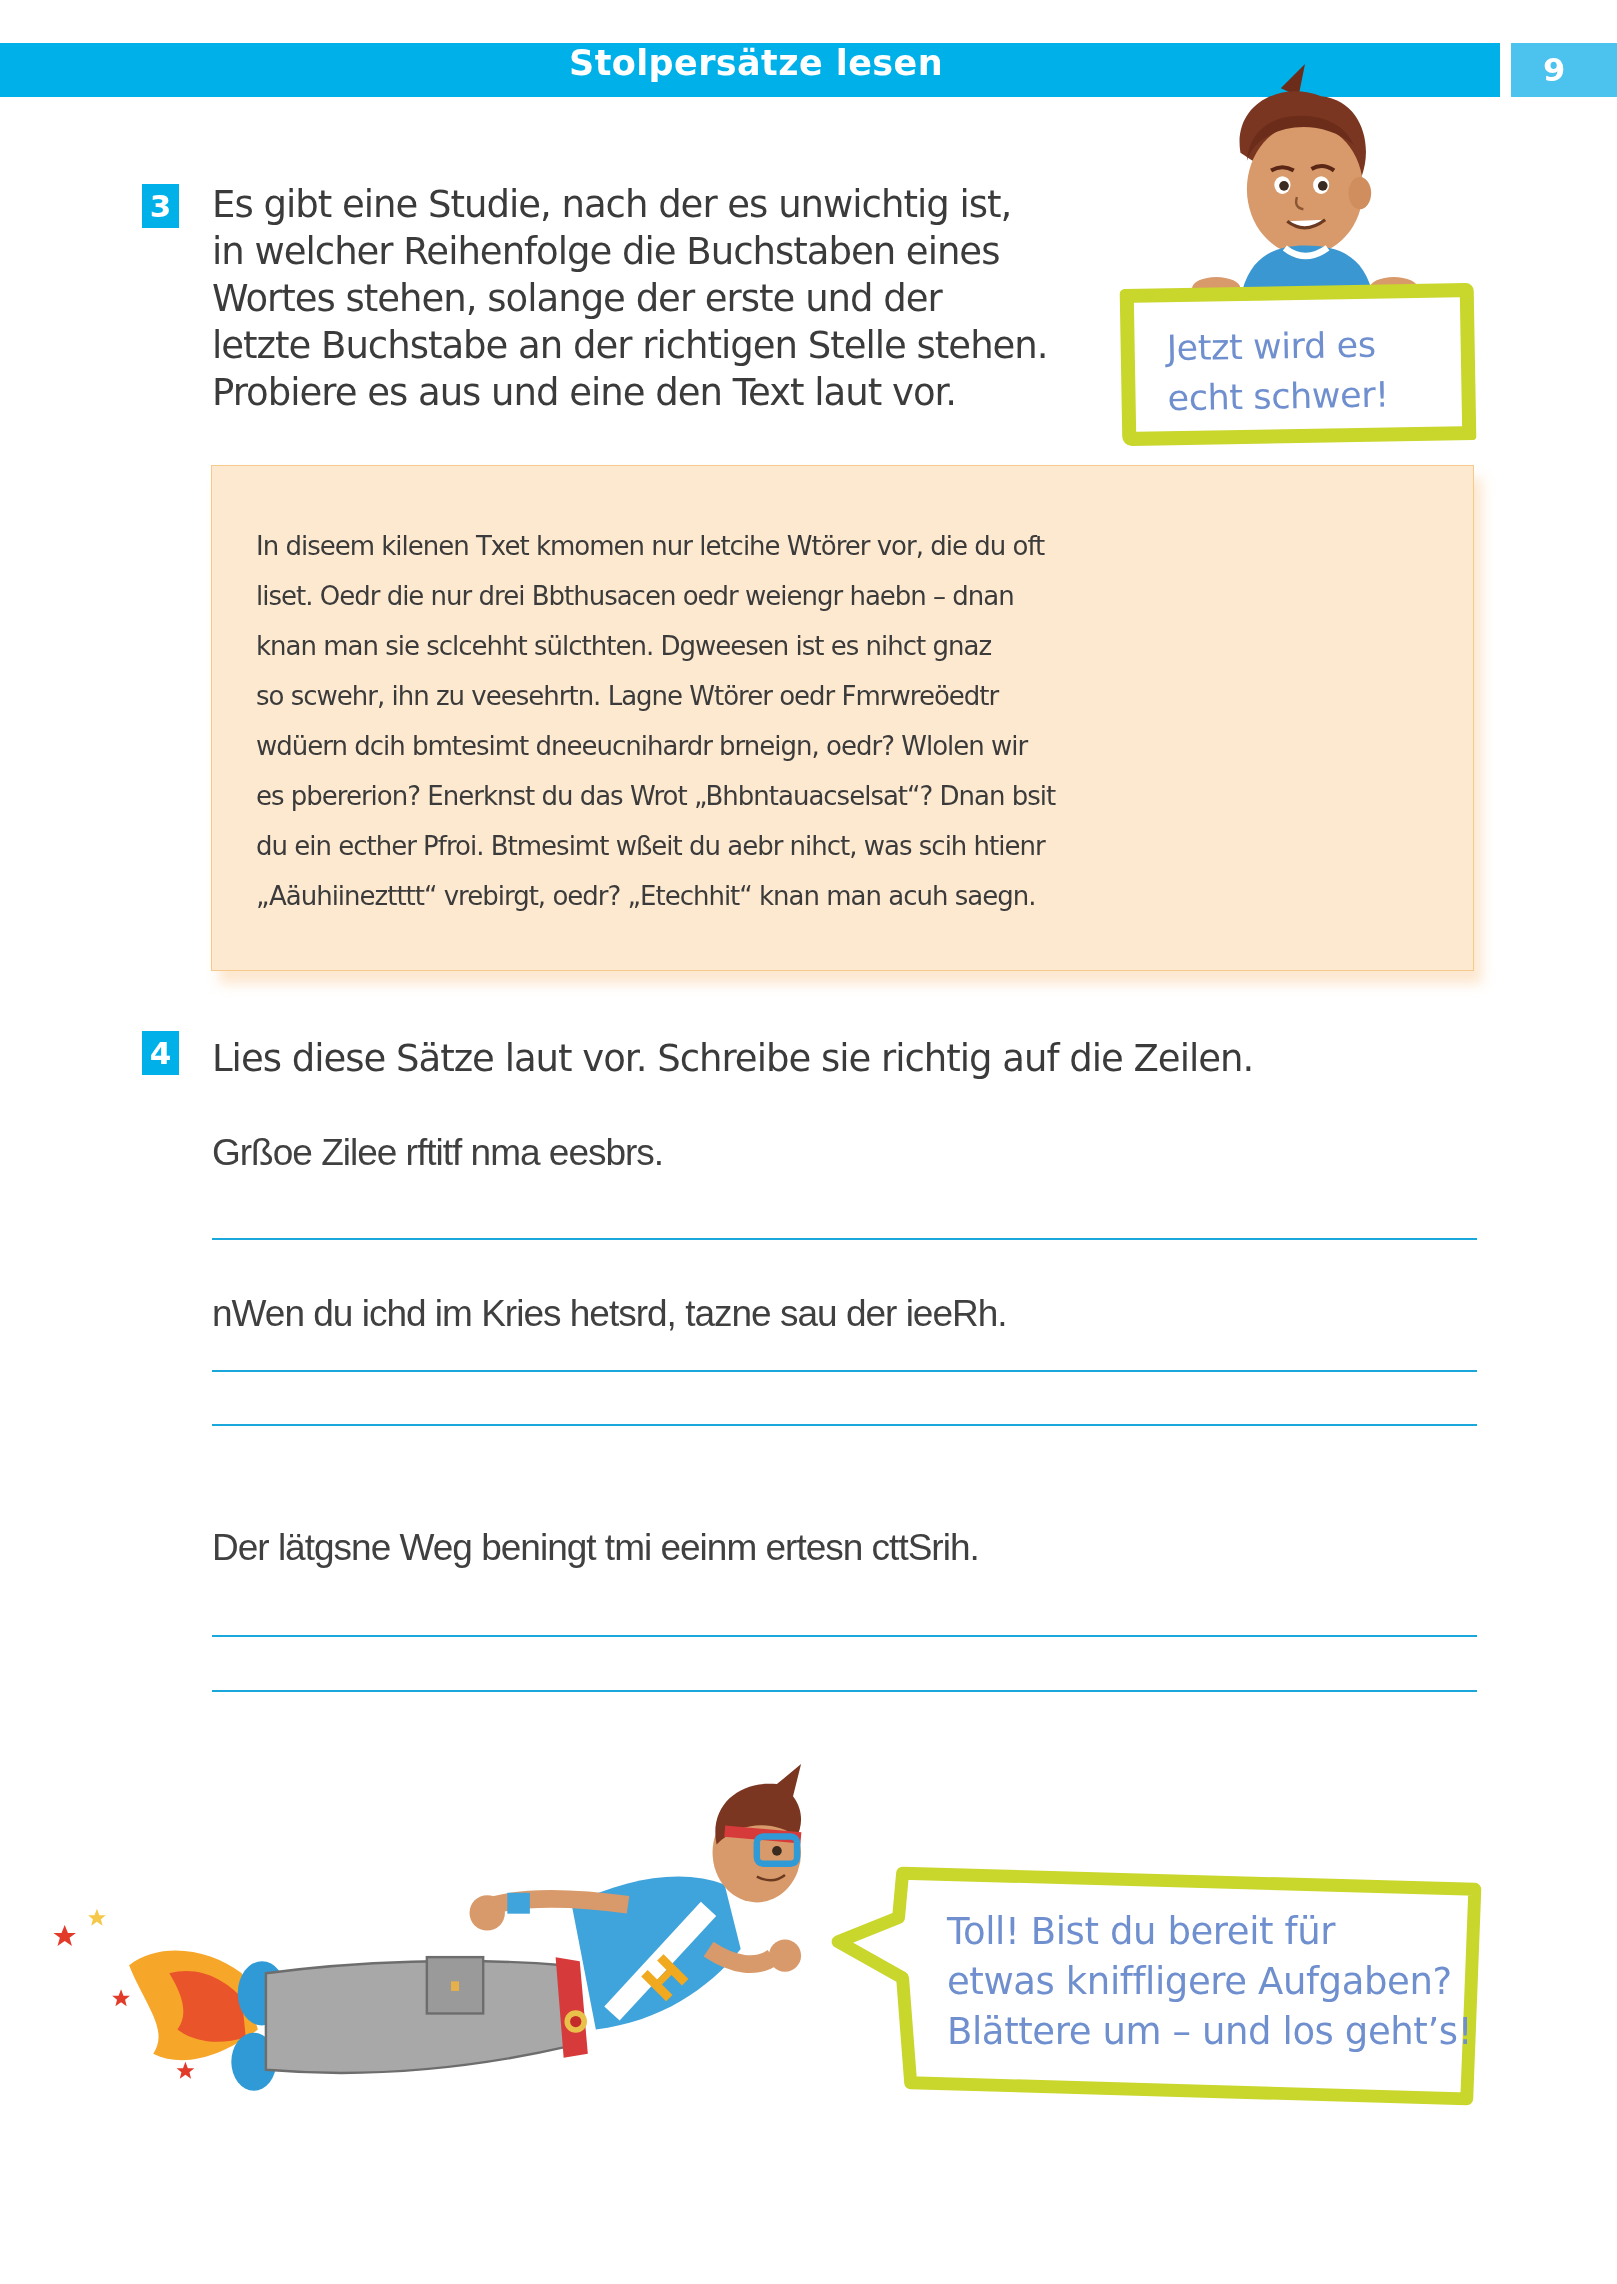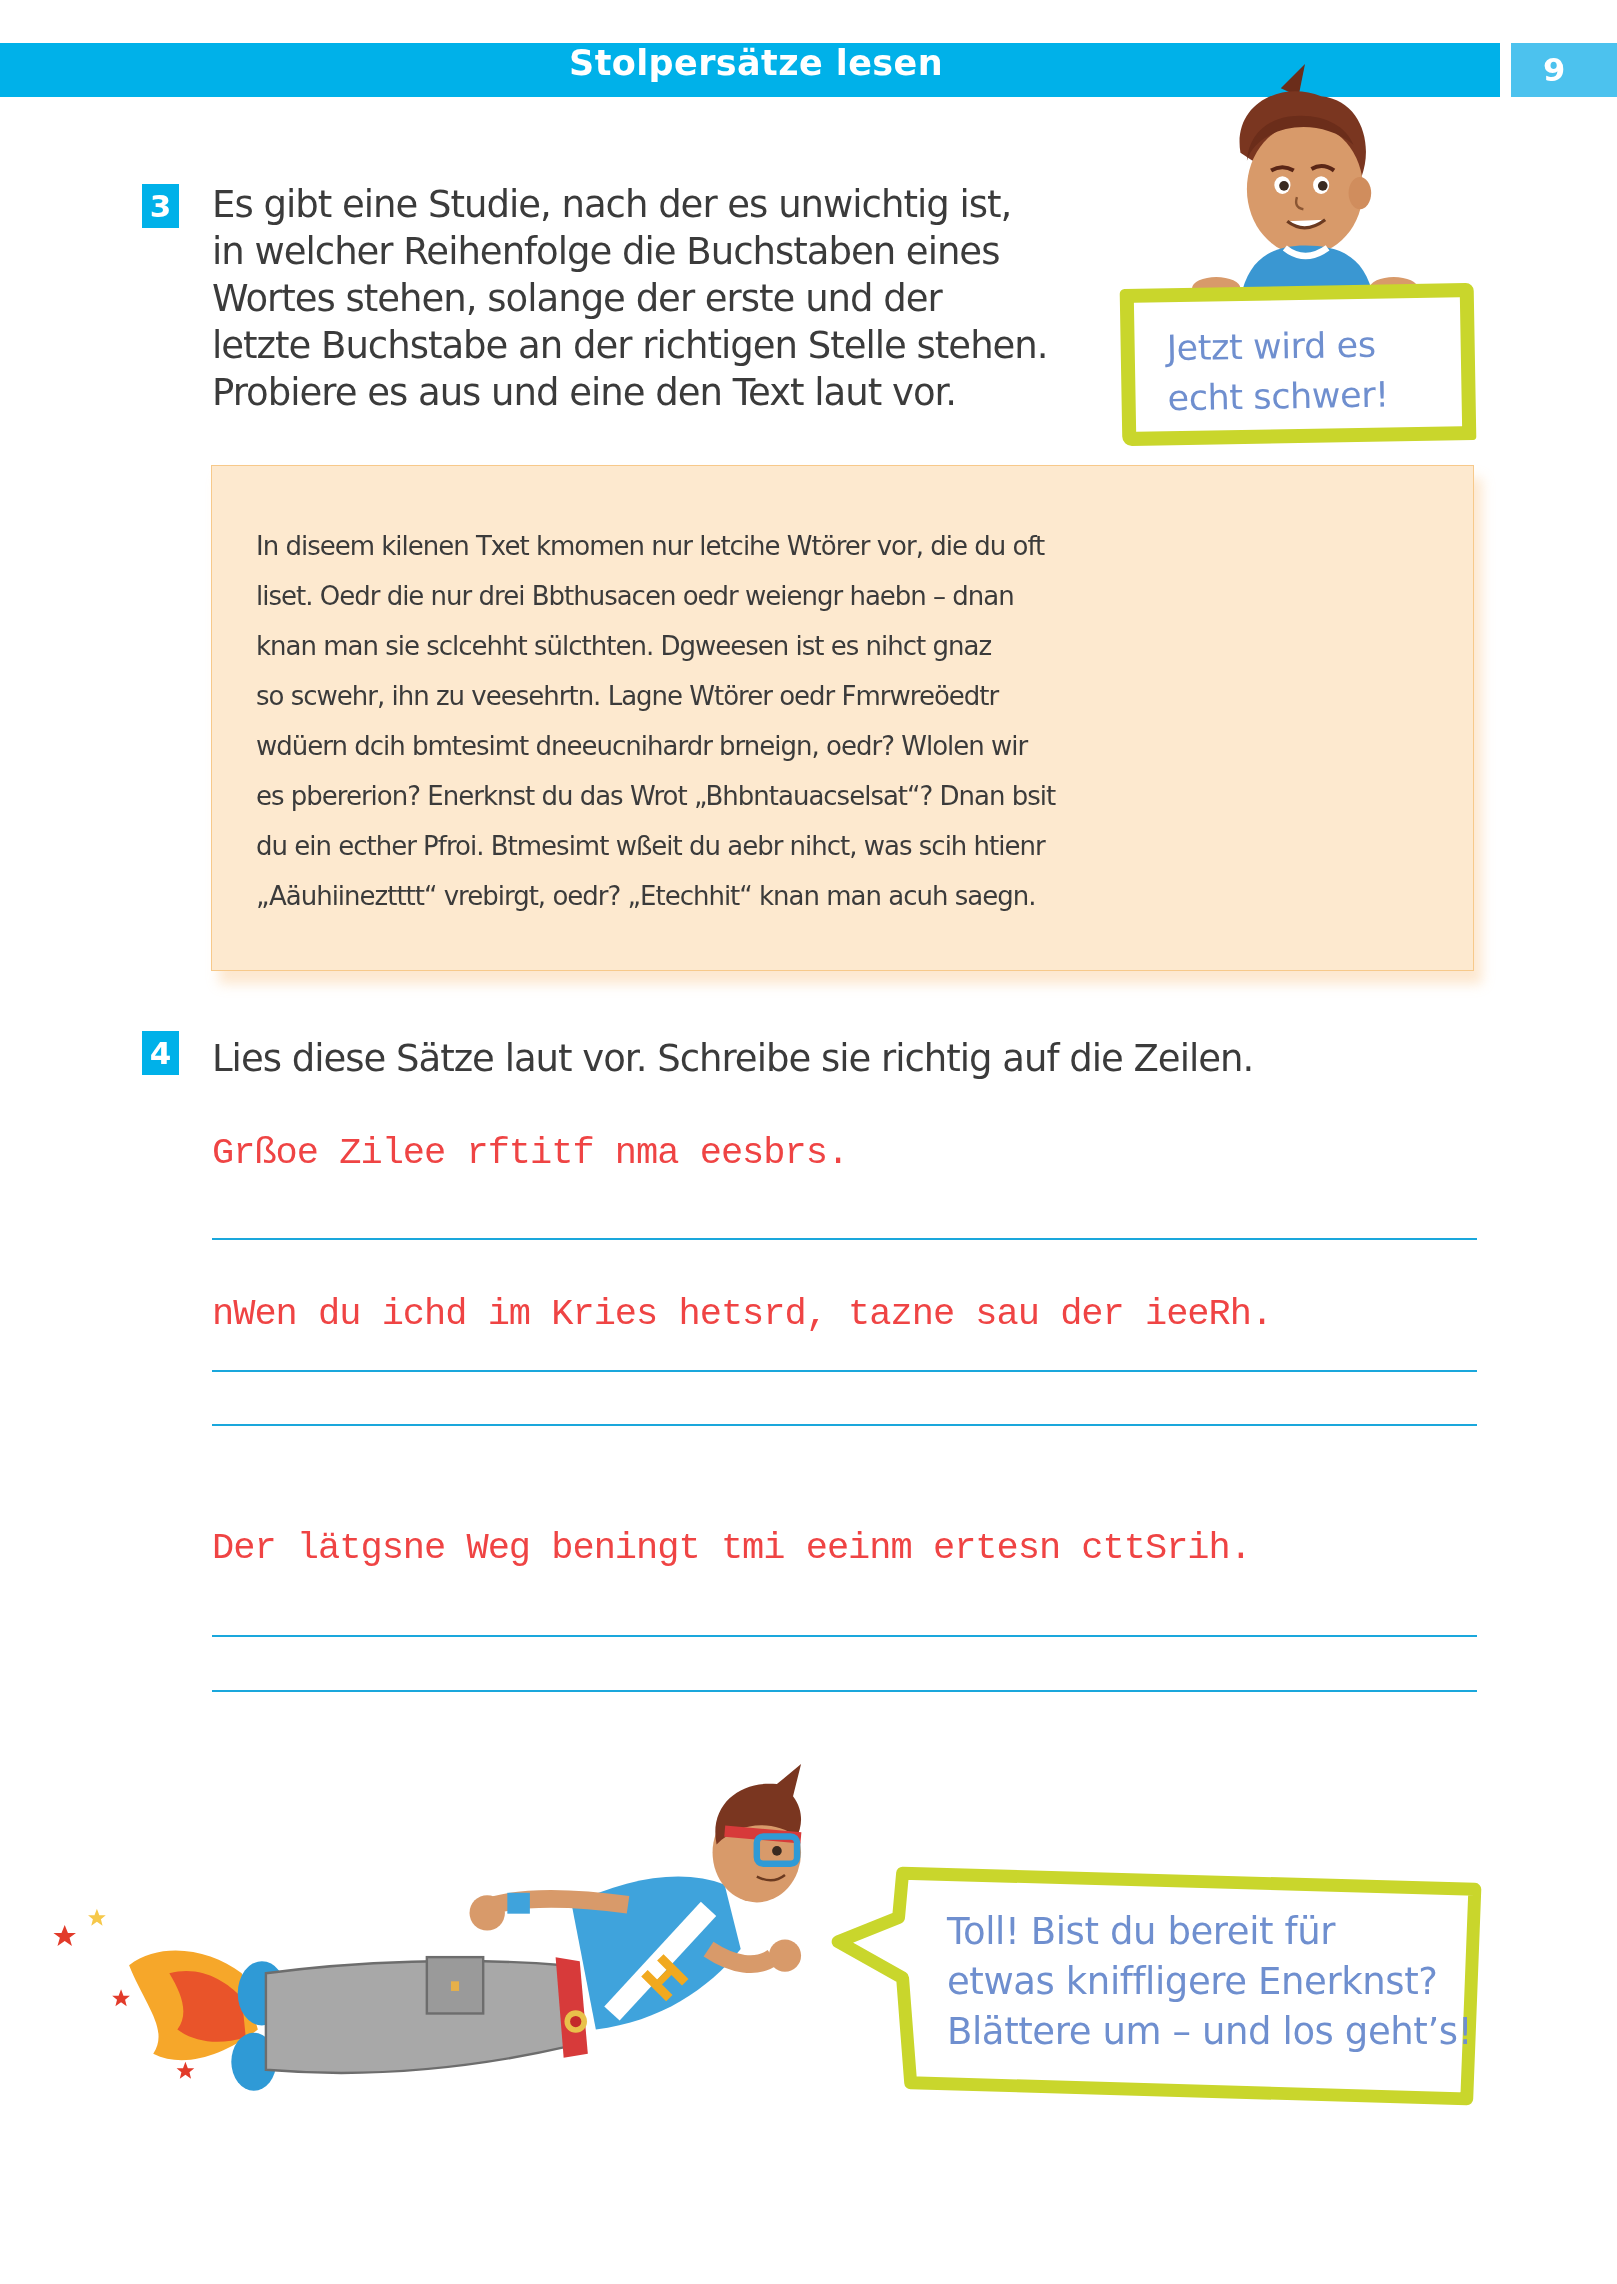--- a/index.html
+++ b/index.html
@@ -54,22 +54,22 @@
     background: #fde9cf; border: 1.6px solid #f7c98a;
     box-shadow: 8px 13px 11.3px rgba(250, 190, 120, 0.35);
   }
   .scramble-text {
     position: absolute; left: 44px; top: 55px; font-family: "DejaVu Sans", sans-serif;
     font-size: 26px; line-height: 50px; color: #3b3b3b; letter-spacing: -1px; white-space: nowrap;
   }
 
   
   .sentence {
-    position: absolute; left: 212px; font-family: Liberation Mono, monospace;
-    font-size: 37px; color: #ef4444; letter-spacing: -1px; white-space: nowrap;
+    position: absolute; left: 212px; font-family: Liberation Sans, sans-serif;
+    font-size: 37px; color: #404040; letter-spacing: -1px; white-space: nowrap;
   }
   .write-line {
     position: absolute; left: 212px; width: 1265px; height: 2.4px; background: #1aa7dc;
   }
 
   
   .flying-boy { position: absolute; left: 48px; top: 1764px; width: 806px; height: 338px; }
 
   
   .speech-bubble-bottom { position: absolute; left: 822px; top: 1849px; width: 677px; height: 266px; }
@@ -202,17 +202,17 @@
   <circle cx="905" cy="108" r="6" fill="#3a2a20"></circle>
   <path d="M880 140 Q900 150 915 138" stroke="#6b3a20" stroke-width="3" fill="none"></path>
 </svg>
 
 <div class="speech-bubble-bottom">
   <svg width="677" height="266" viewBox="0 0 840 330" style="position:absolute;left:0;top:0;">
     <path d="M100 30 L810 50 L800 310 L110 290 L100 160 L20 115 L95 85 Z" fill="#ffffff" stroke="#c9d62c" stroke-width="16" stroke-linejoin="round"></path>
   </svg>
   <div class="speech-text">
     <div>Toll! Bist du bereit für</div>
-    <div>etwas kniffligere Enerknst?</div>
+    <div>etwas kniffligere Aufgaben?</div>
     <div>Blättere um – und los geht’s!</div>
   </div>
 </div>
 
 
 </body></html>

